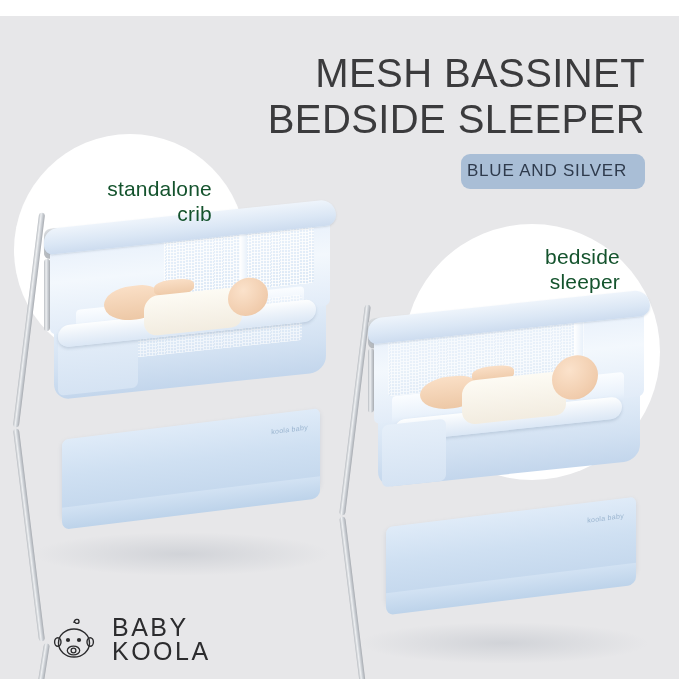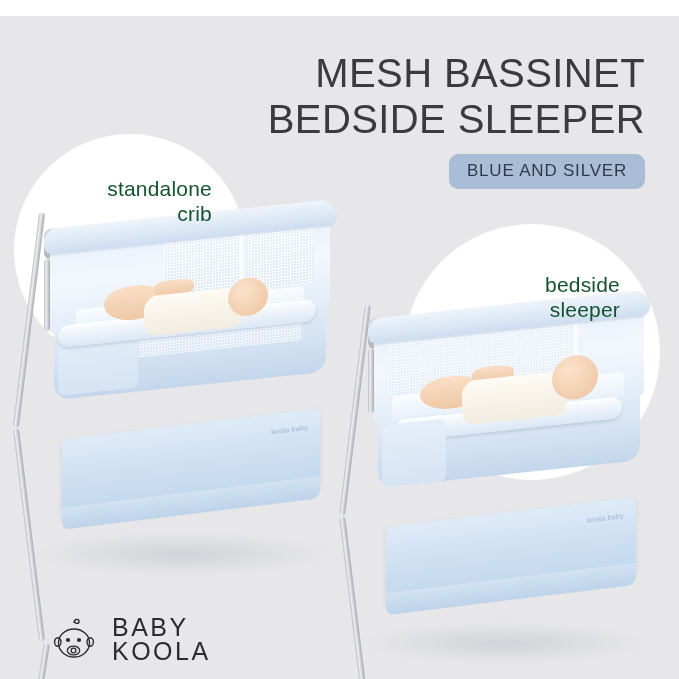--- a/index.html
+++ b/index.html
@@ -36,21 +36,21 @@
   .badge-wrap {
     position: absolute;
     right: 34px; top: 138px;
     display: flex; justify-content: flex-end;
   }
   .badge {
     background: #a9bed6;
     color: #2f3b4d;
     font-size: 17px;
     letter-spacing: 0.8px;
-    padding: 7px 18px 8px 18px;
+    padding: 7px 18px 8px 6px;
     border-radius: 9px;
     white-space: nowrap;
   }
 
   
   .circle {
     position: absolute;
     border-radius: 50%;
     background: #ffffff;
   }
@@ -60,21 +60,21 @@
   .callout-label {
     position: absolute;
     text-align: right;
     color: #14532d;
     font-size: 21px;
     line-height: 25px;
     letter-spacing: 0.2px;
     white-space: pre-line;
   }
   .callout-label.left  { left: 52px;  top: 160px; width: 160px; }
-  .callout-label.right { left: 444px; top: 256px; width: 176px; }
+  .callout-label.right { left: 444px; top: 228px; width: 176px; }
 
   
   .bassinet { position: absolute; }
 
   
   .metal {
     background: linear-gradient(90deg,#b9bdc2 0%, #eef0f2 35%, #cfd3d8 60%, #a7abb1 100%);
     border-radius: 3px;
   }
   .joint {

